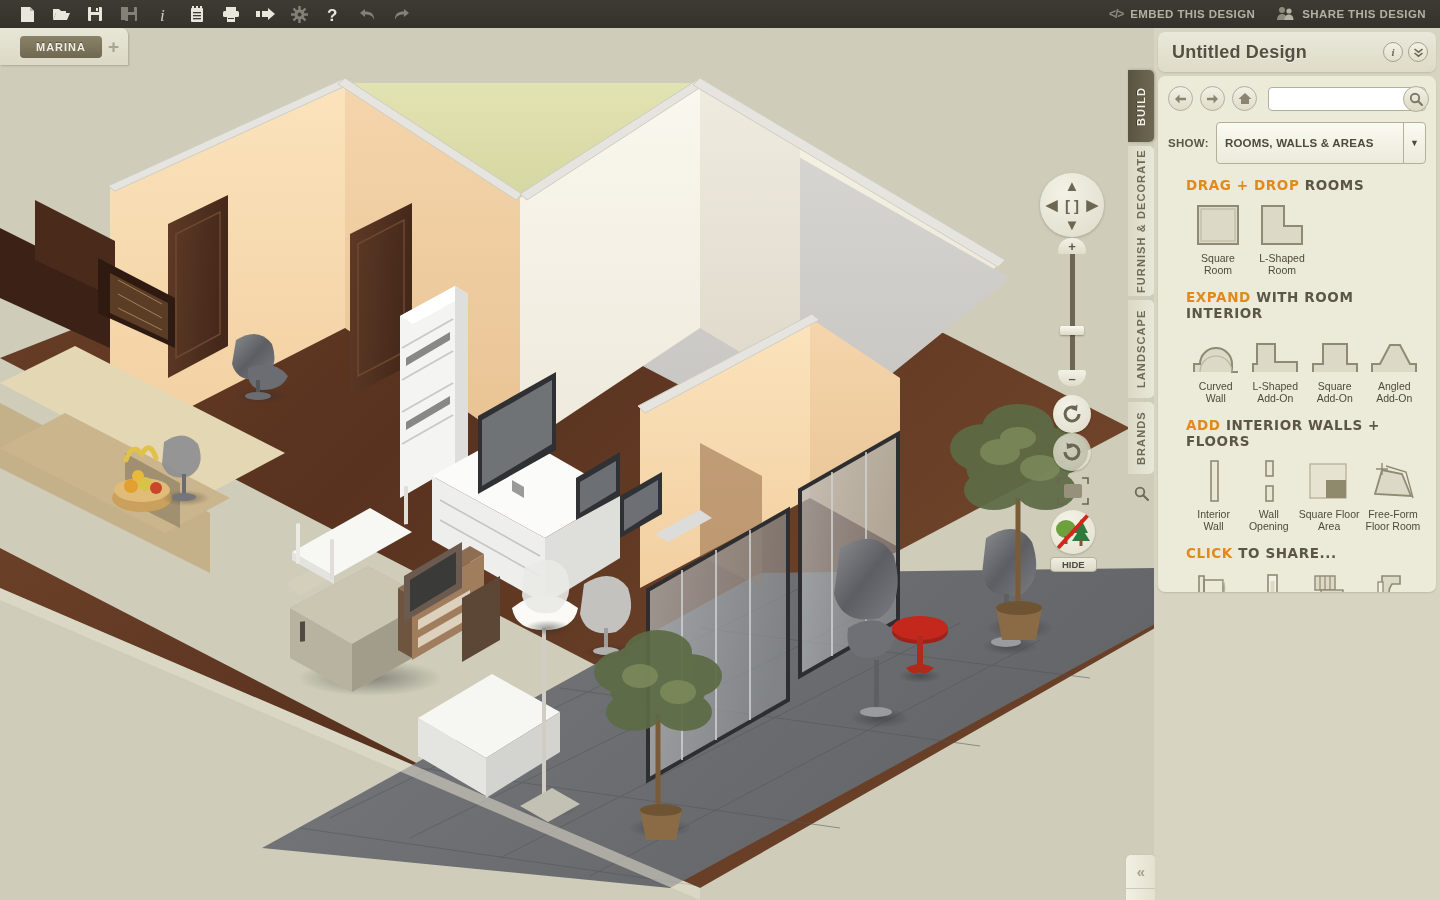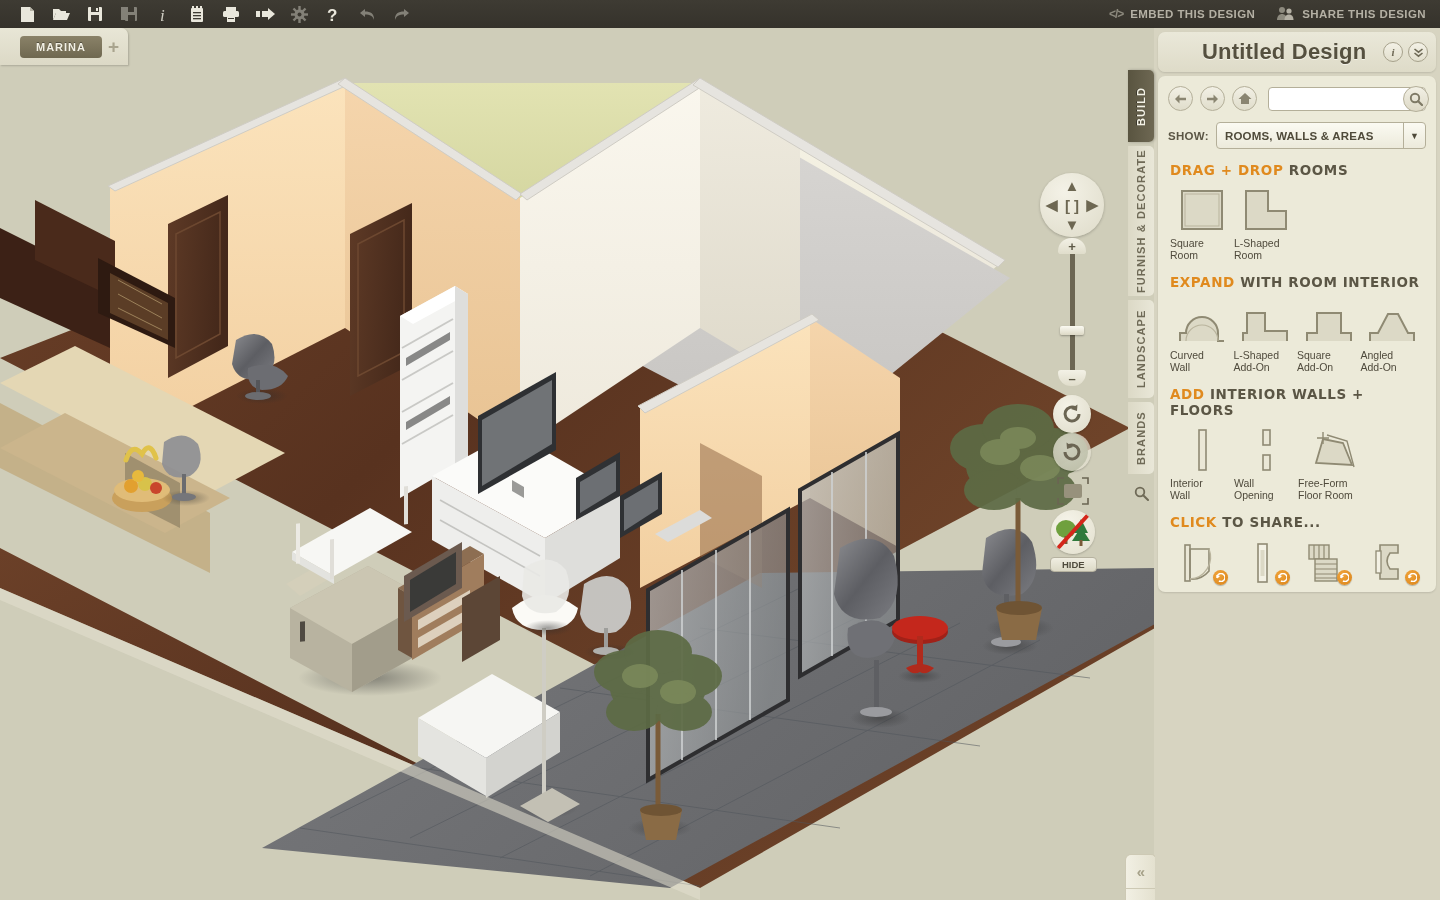--- a/index.html
+++ b/index.html
@@ -187,23 +187,22 @@
     background: #d7d4c1;
   }
   .panel-title-bar {
     position: absolute; left: 4px; top: 4px; width: 278px; height: 40px;
     background: linear-gradient(#eae8d9, #dedbc8);
     border-radius: 7px;
     display: flex; align-items: center; padding: 0 8px 0 14px;
     box-shadow: 0 1px 2px rgba(0,0,0,.12);
   }
   .panel-title {
-    font-size: 22px; font-weight: bold; color: #55503f; letter-spacing: .2px;
+    font-size: 18px; font-weight: bold; color: #55503f; letter-spacing: .2px;
     text-shadow: 0 1px 0 rgba(255,255,255,.55);
-    margin-left: 30px;
   }
   .panel-title-actions { margin-left: auto; display: flex; gap: 5px; }
   .circ-btn {
     width: 20px; height: 20px; border-radius: 50%;
     border: 1.5px solid #a7a28c;
     background: linear-gradient(#f3f1e6,#e2dfcd);
     display: flex; align-items: center; justify-content: center;
     font-size: 11px; color: #6e6955; cursor: pointer; font-style: italic;
     font-family: "Liberation Serif", serif; font-weight: bold;
   }
@@ -229,44 +228,44 @@
     font-family: "Liberation Sans", sans-serif; outline: none;
   }
   .search-go {
     position: absolute; right: -3px; top: -1px; width: 26px; height: 26px; border-radius: 50%;
     border: 1.5px solid #b4af99; background: linear-gradient(#f2f0e5,#ddd9c6);
     display: flex; align-items: center; justify-content: center; cursor: pointer;
   }
   .show-row { display: flex; align-items: center; gap: 7px; padding: 11px 10px 0 10px; }
   .show-label { font-size: 11.5px; font-weight: bold; color: #5b5645; letter-spacing: .3px; }
   .show-select {
-    flex: 1; height: 27px; border: 1.5px solid #b4af99; border-radius: 4px;
+    flex: 1; height: 42px; border: 1.5px solid #b4af99; border-radius: 4px;
     background: linear-gradient(#fbfaf2,#eceadb);
     display: flex; align-items: center; cursor: pointer;
   }
   .show-value {
     flex: 1; padding-left: 8px; font-size: 11.5px; font-weight: bold;
     color: #4f4a3a; letter-spacing: .2px;
   }
   .show-caret {
     width: 22px; height: 100%; border-left: 1.5px solid #b4af99;
     display: flex; align-items: center; justify-content: center;
     font-size: 9px; color: #4f4a3a;
   }
 
-  .section { padding: 13px 12px 0 12px; }
+  .section { padding: 13px 12px 0 28px; }
   .section-head {
     font-size: 13.5px; font-weight: bold; letter-spacing: .6px;
     color: #5b5645; margin-bottom: 7px;
     font-family: "DejaVu Sans", sans-serif;
   }
   .section-head .hl { color: #e08a1e; }
   .tiles { display: flex; }
   .tile {
-    text-align: left; cursor: pointer;
+    text-align: center; cursor: pointer;
   }
   .tile-art {
     height: 48px; display: flex; align-items: flex-end; justify-content: center;
     position: relative;
   }
   .tile-label {
     font-size: 10.5px; color: #4f4a3c; line-height: 12px; margin-top: 4px;
   }
   .badge {
     position: absolute; right: 4px; bottom: 0px; width: 15px; height: 15px;
@@ -918,20 +917,30 @@
           <div class="tile" style="width:64px">
             <div class="tile-art">
               <svg width="20" height="46" viewBox="0 0 20 46">
                   <rect x="7" y="3" width="7" height="15" fill="#eae7d6" stroke="#8f8a73" stroke-width="1.6"></rect>
                   <rect x="7" y="28" width="7" height="15" fill="#eae7d6" stroke="#8f8a73" stroke-width="1.6"></rect>
                 </svg>
             </div>
             <div class="tile-label" style="white-space:pre-line">Wall
 Opening</div>
           </div>
+          <div class="tile" style="width:76px">
+            <div class="tile-art">
+              <svg width="44" height="42" viewBox="0 0 44 42">
+                  <rect x="3" y="2" width="36" height="34" fill="#e6e3d1" stroke="#b9b49d" stroke-width="1.4"></rect>
+                  <rect x="19" y="18" width="20" height="18" fill="#8f8a6b"></rect>
+                </svg>
+            </div>
+            <div class="tile-label" style="white-space:pre-line">Square Floor
+Area</div>
+          </div>
           <div class="tile" style="width:72px">
             <div class="tile-art">
               <svg width="46" height="44" viewBox="0 0 46 44">
                   <path d="M12 10 L32 14 L41 36 L5 34 Z" fill="#dcd9c6" stroke="#8f8a73" stroke-width="1.8"></path>
                   <path d="M16 6 L36 12 L43 38" fill="none" stroke="#8f8a73" stroke-width="1.4"></path>
                   <path d="M12 3 L12 15 M6 9 L18 9" stroke="#8f8a73" stroke-width="1.4"></path>
                 </svg>
             </div>
             <div class="tile-label" style="white-space:pre-line">Free-Form
 Floor Room</div>

